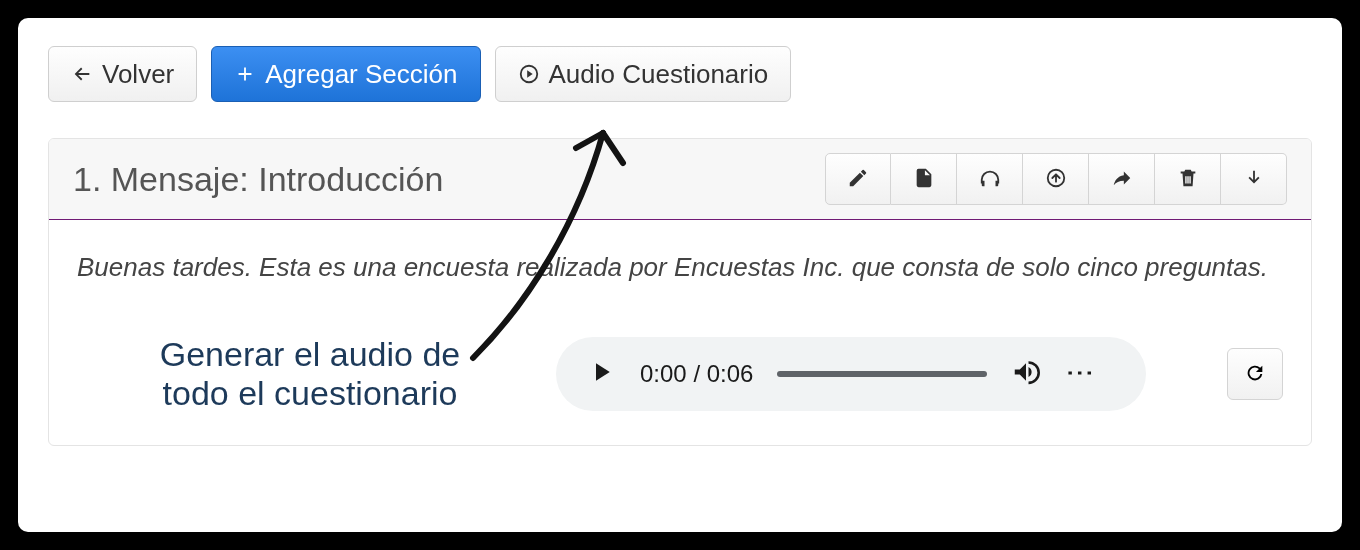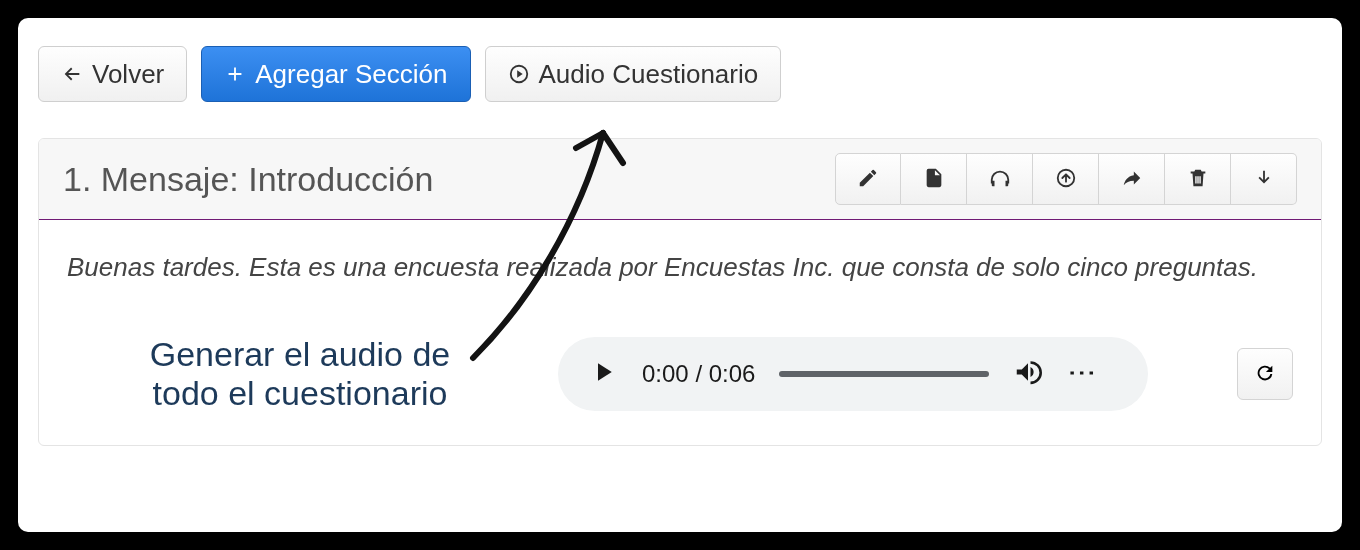--- a/index.html
+++ b/index.html
@@ -12,21 +12,21 @@
     width: 1360px; height: 550px;
     background: #000;
     position: relative;
   }
   .panel {
     position: absolute;
     left: 18px; top: 18px; right: 18px; bottom: 18px;
     background: #fff;
     border-radius: 10px;
     box-shadow: 0 0 25px 6px rgba(0,0,0,0.7);
-    padding: 28px 20px;
+    padding: 28px 30px;
   }
 
   
   .toolbar { display: flex; gap: 14px; align-items: center; }
   .btn {
     display: inline-flex; align-items: center; gap: 9px;
     height: 56px; padding: 0 22px;
     background: linear-gradient(#fefefe,#f0f0f0);
     border: 1px solid #cfcfcf;
     border-radius: 6px;
@@ -79,21 +79,21 @@
     padding: 32px 28px 32px 28px;
   }
   .msg-text {
     font-size: 26px;
     font-style: italic;
     color: #444;
   }
 
   .lower-row {
     margin-top: 52px;
-    display: flex; align-items: center; gap: 31px;
+    display: flex; align-items: center; gap: 19px;
   }
   .annotation-text {
     font-size: 34px;
     color: #1d3a5a;
     line-height: 1.15;
     width: 460px;
     padding-left: 6px;
     text-align: center;
   }
 

